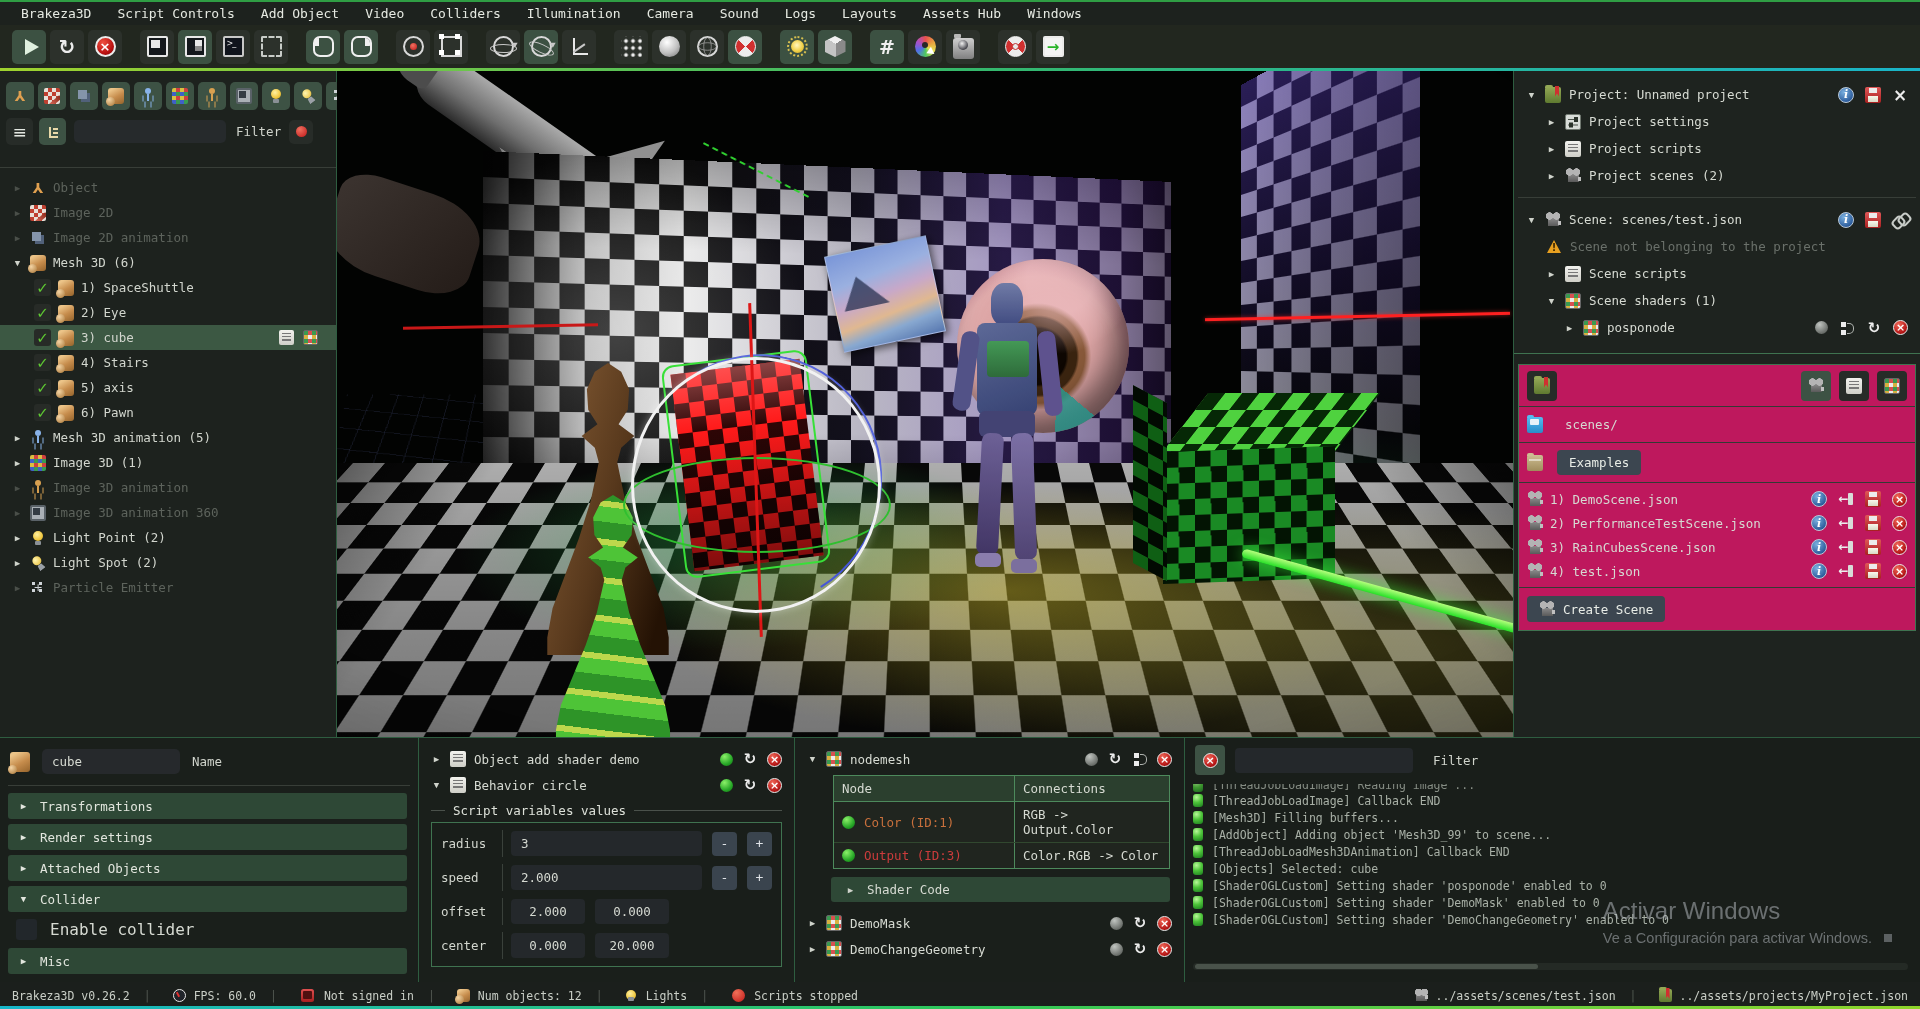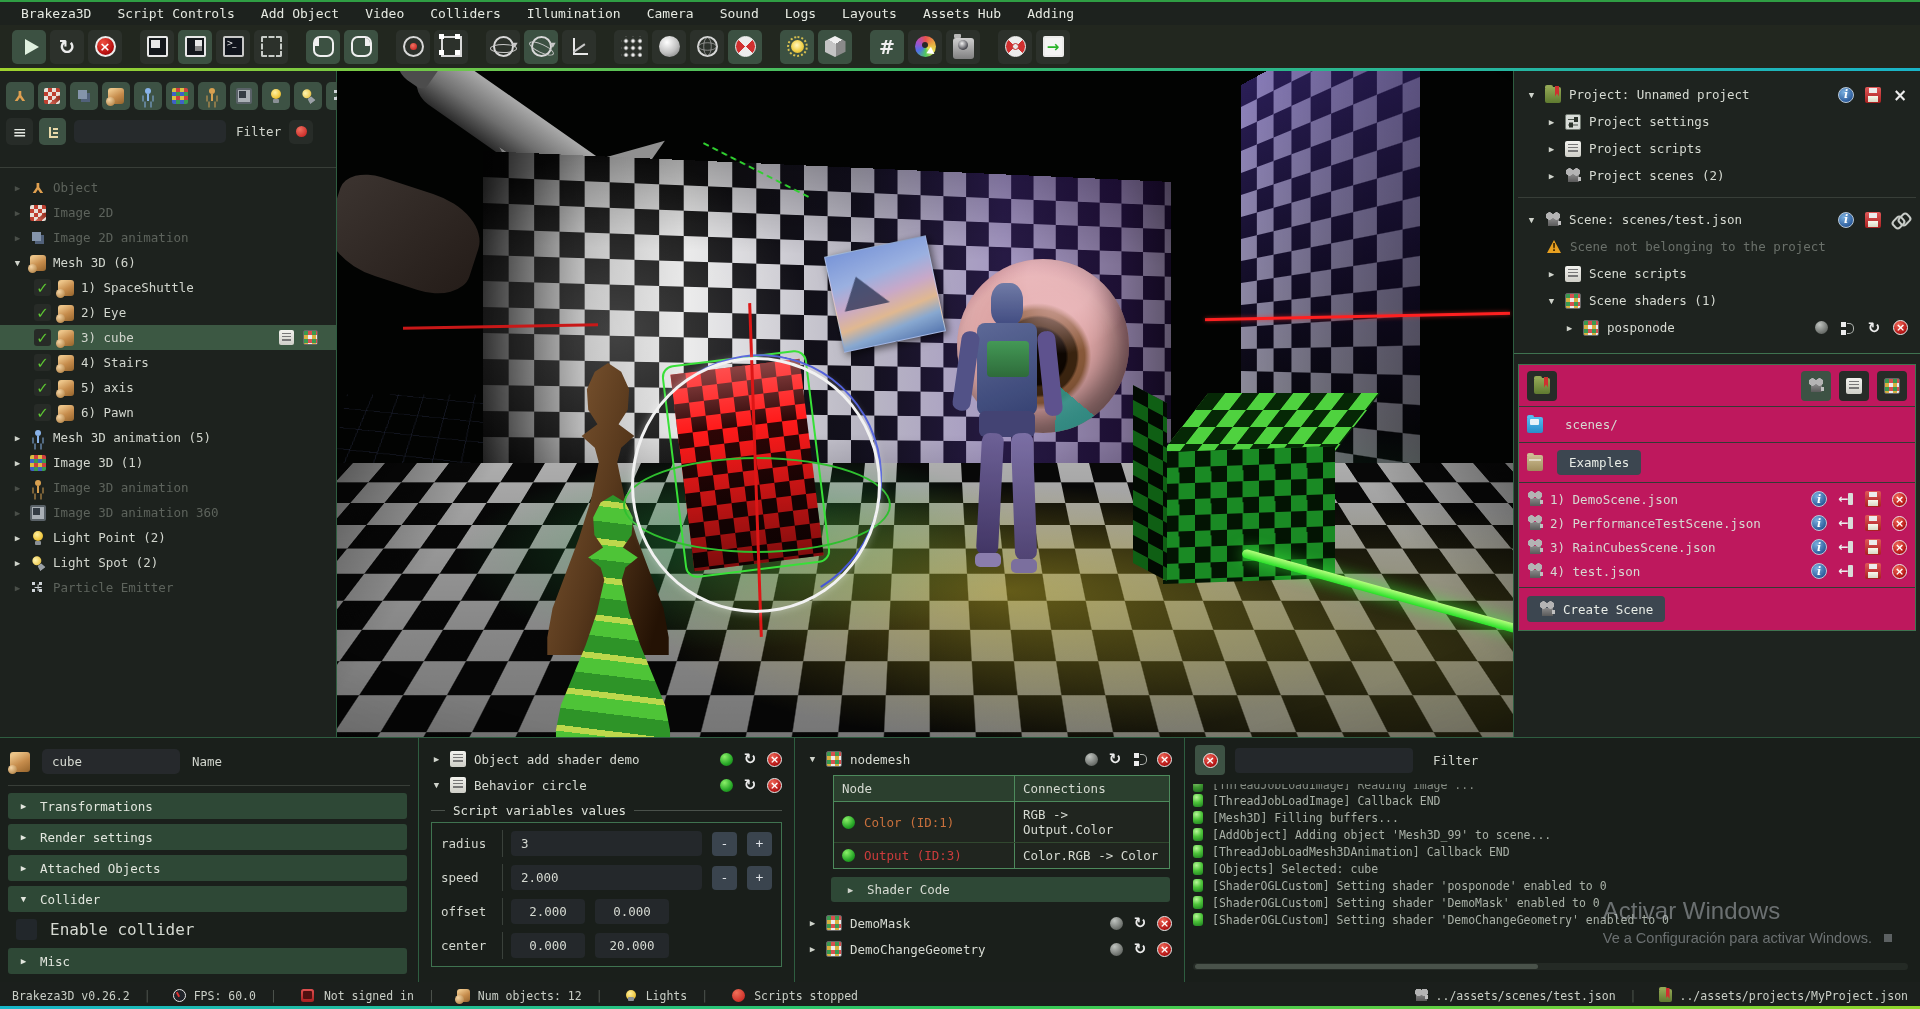--- a/index.html
+++ b/index.html
@@ -314,21 +314,21 @@
       <span class="menu-item">Script Controls</span>
       <span class="menu-item">Add Object</span>
       <span class="menu-item">Video</span>
       <span class="menu-item">Colliders</span>
       <span class="menu-item">Illumination</span>
       <span class="menu-item">Camera</span>
       <span class="menu-item">Sound</span>
       <span class="menu-item">Logs</span>
       <span class="menu-item">Layouts</span>
       <span class="menu-item">Assets Hub</span>
-      <span class="menu-item">Adding</span>
+      <span class="menu-item">Windows</span>
     </nav>
 
   <div class="toolbar">
 
       <button class="tbtn" data-active="true">
         <span class="ic" data-icon="play"></span>
       </button>
 
       <button class="tbtn">
         <span class="ic" data-icon="reload"></span>

